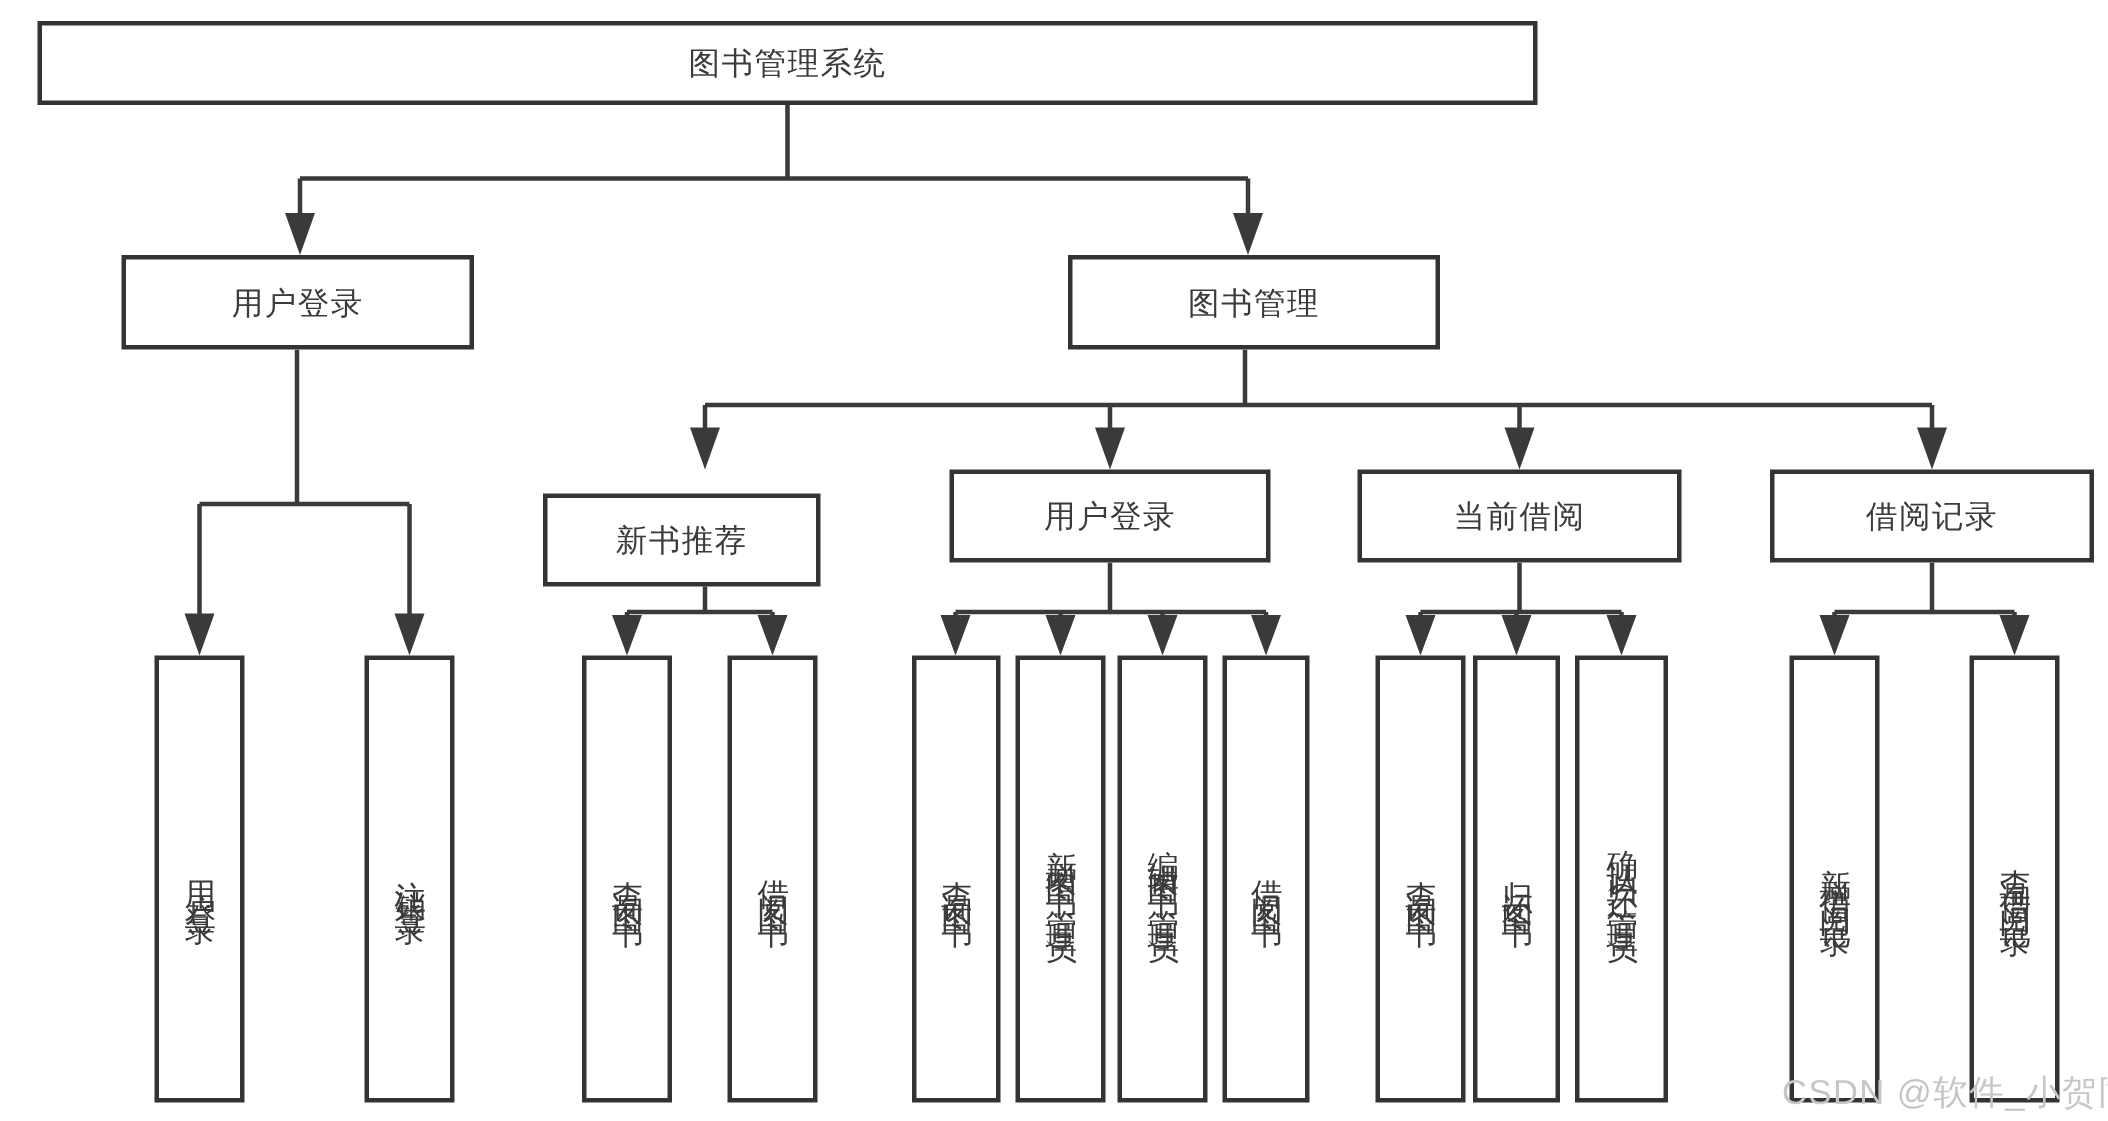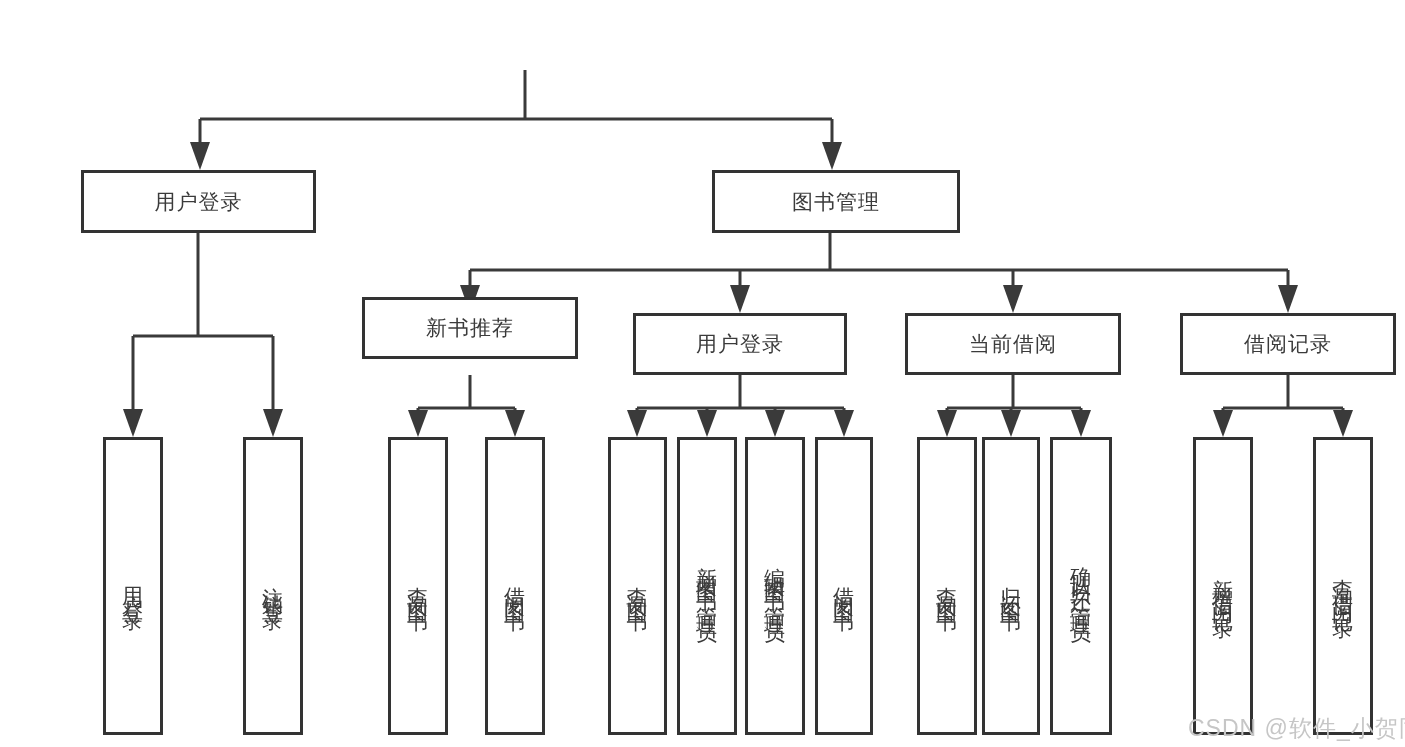--- a/index.html
+++ b/index.html
@@ -43,21 +43,21 @@
     letter-spacing: 8px;
     line-height: 1;
     white-space: nowrap;
     color: #3b3b3b;
     font-size: 21px;
   }
   
   .n-root    { left: 25px;  top: 14px;  width: 1000px; height: 56px; }
   .n-login   { left: 81px;  top: 170px; width: 235px;  height: 63px; }
   .n-mgmt    { left: 712px; top: 170px; width: 248px;  height: 63px; text-align: center; }
-  .n-newrec  { left: 362px; top: 297px; width: 216px;  height: 62px; }
+  .n-newrec  { left: 362px; top: 329px; width: 185px;  height: 62px; }
   .n-borrow  { left: 633px; top: 313px; width: 214px;  height: 62px; }
   .n-current { left: 905px; top: 313px; width: 216px;  height: 62px; }
   .n-records { left: 1180px;top: 313px; width: 216px;  height: 62px; }
   .a1 { left: 103px;  width: 60px; }
   .a2 { left: 243px;  width: 60px; }
   .b1 { left: 388px;  width: 60px; }
   .b2 { left: 485px;  width: 60px; }
   .c1 { left: 608px;  width: 59px; }
   .c2 { left: 677px;  width: 60px; }
   .c3 { left: 745px;  width: 60px; }
@@ -116,20 +116,23 @@
       <polygon points="765,410 785,410 775,437"></polygon>
       <polygon points="834,410 854,410 844,437"></polygon>
       <polygon points="937,410 957,410 947,437"></polygon>
       <polygon points="1001,410 1021,410 1011,437"></polygon>
       <polygon points="1071,410 1091,410 1081,437"></polygon>
       <polygon points="1213,410 1233,410 1223,437"></polygon>
       <polygon points="1333,410 1353,410 1343,437"></polygon>
     </g>
   </svg>
 
+  <div class="node n-root">
+    <span>图书管理系统</span>
+  </div>
 
   <div class="node n-login">
     <span>用户登录</span>
   </div>
   <div class="node n-mgmt">
     <span>图书管理</span>
   </div>
 
   <div class="node n-newrec">
     <span>新书推荐</span>

